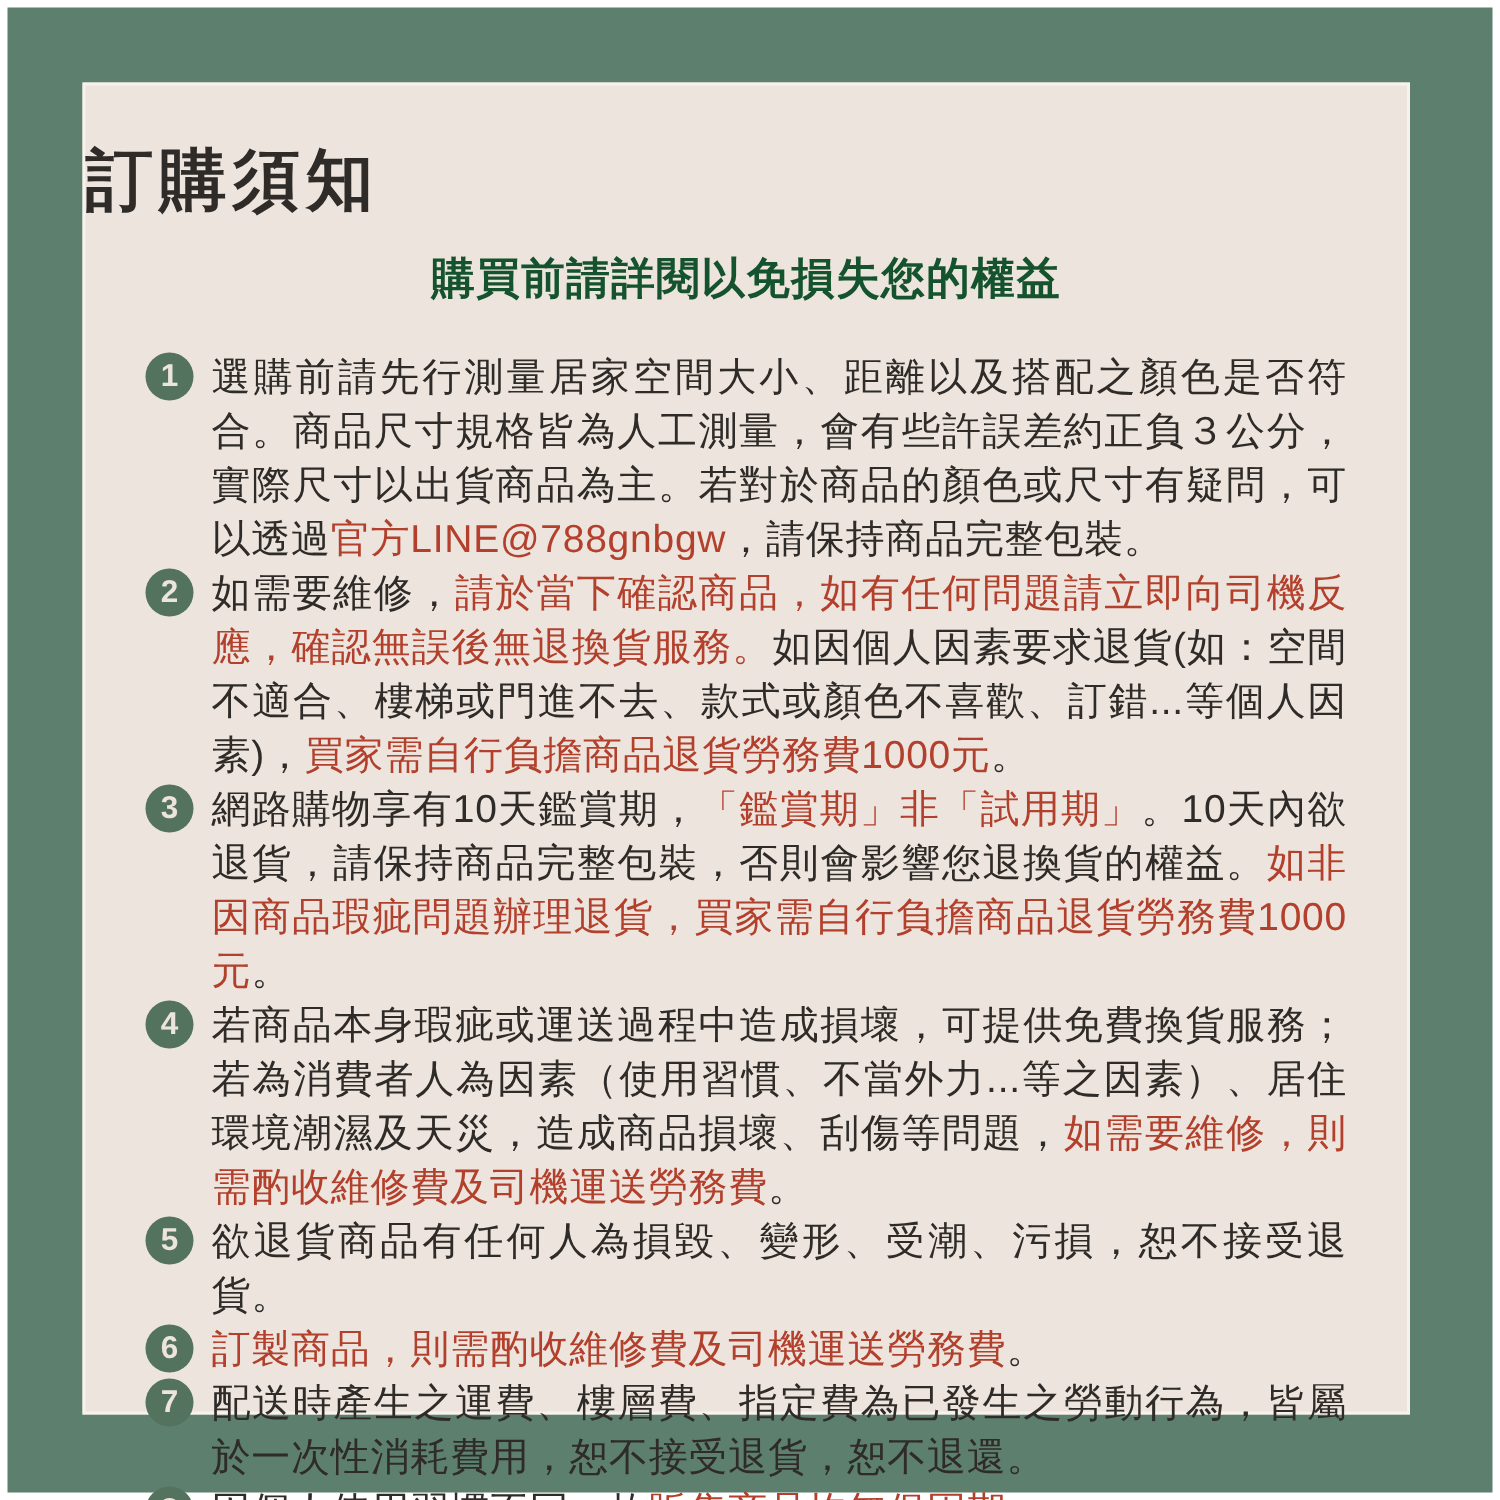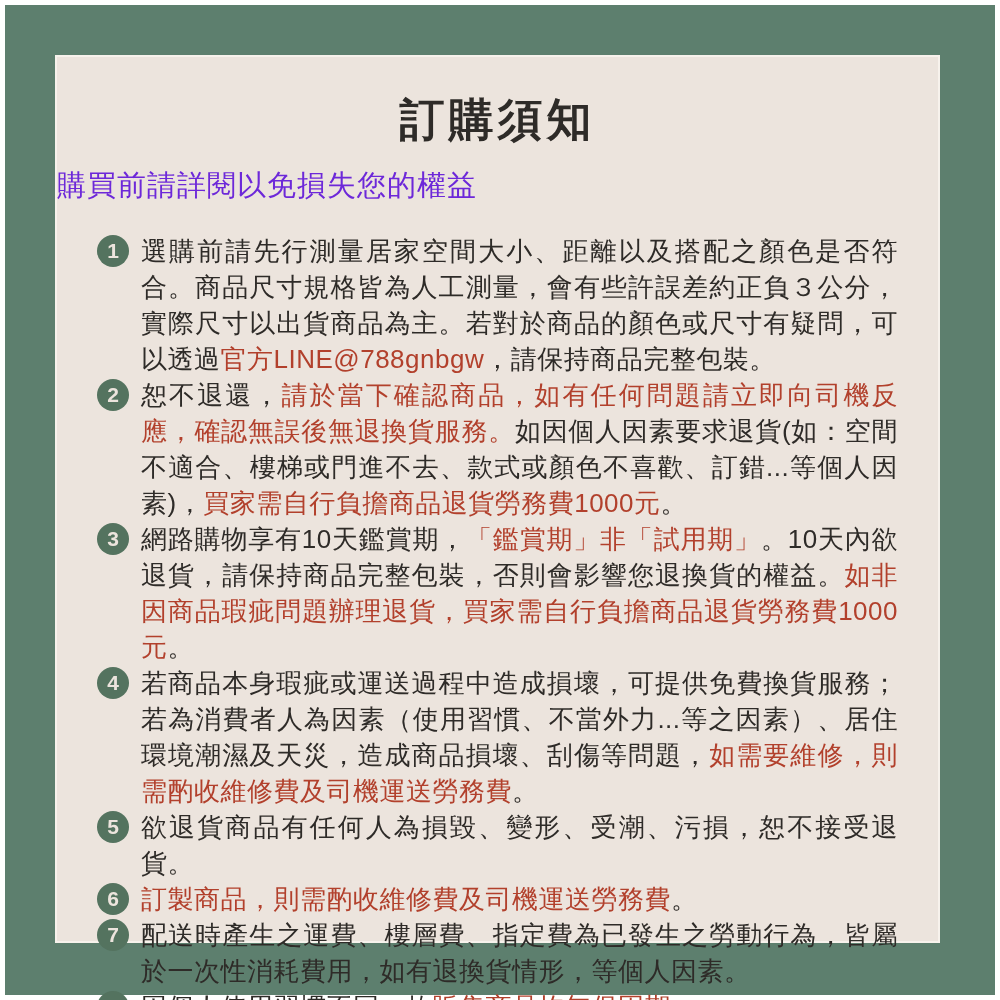--- a/index.html
+++ b/index.html
@@ -15,31 +15,31 @@
     background: #5d7f6e;
   }
   .card {
     position: absolute;
     left: 50px; top: 50px; right: 55px; bottom: 52px;
     background: #ece4dd;
     border: 2px solid #f7f2ec;
     padding: 33px 0 0 0;
   }
   .title {
-    text-align: center;
     font-size: 45px;
     font-weight: 700;
     letter-spacing: 4px;
     color: #2e2b28;
   }
   .subtitle {
+    text-align: center;
     font-size: 29px;
-    font-weight: 400;
+    font-weight: 700;
     letter-spacing: 1px;
-    color: #6d28d9;
+    color: #14532d;
     margin-top: 16px;
   }
   .items {
     list-style: none;
     margin-top: 27px;
     padding: 0 40px 0 40px;
   }
   .item {
     display: flex;
     align-items: flex-start;
@@ -77,41 +77,41 @@
   <div class="card">
     <h1 class="title">訂購須知</h1>
     <h2 class="subtitle">購買前請詳閱以免損失您的權益</h2>
     <ul class="items">
         <li class="item">
           <span class="badge">1</span>
           <p class="item-text"><span class="seg">選購前請先行測量居家空間大小、距離以及搭配之顏色是否符合。商品尺寸規格皆為人工測量，會有些許誤差約正負３公分，實際尺寸以出貨商品為主。若對於商品的顏色或尺寸有疑問，可以透過</span><span class="seg red">官方LINE@788gnbgw</span><span class="seg">，請保持商品完整包裝。</span></p>
         </li>
         <li class="item">
           <span class="badge">2</span>
-          <p class="item-text"><span class="seg">恕不退還，</span><span class="seg red">請於當下確認商品，如有任何問題請立即向司機反應，確認無誤後無退換貨服務。</span><span class="seg">如因個人因素要求退貨(如：空間不適合、樓梯或門進不去、款式或顏色不喜歡、訂錯...等個人因素)，</span><span class="seg red">買家需自行負擔商品退貨勞務費1000元</span><span class="seg">。</span></p>
+          <p class="item-text"><span class="seg">如需要維修，</span><span class="seg red">請於當下確認商品，如有任何問題請立即向司機反應，確認無誤後無退換貨服務。</span><span class="seg">如因個人因素要求退貨(如：空間不適合、樓梯或門進不去、款式或顏色不喜歡、訂錯...等個人因素)，</span><span class="seg red">買家需自行負擔商品退貨勞務費1000元</span><span class="seg">。</span></p>
         </li>
         <li class="item">
           <span class="badge">3</span>
           <p class="item-text"><span class="seg">網路購物享有10天鑑賞期，</span><span class="seg red">「鑑賞期」非「試用期」</span><span class="seg">。10天內欲退貨，請保持商品完整包裝，否則會影響您退換貨的權益。</span><span class="seg red">如非因商品瑕疵問題辦理退貨，買家需自行負擔商品退貨勞務費1000元</span><span class="seg">。</span></p>
         </li>
         <li class="item">
           <span class="badge">4</span>
           <p class="item-text"><span class="seg">若商品本身瑕疵或運送過程中造成損壞，可提供免費換貨服務；若為消費者人為因素（使用習慣、不當外力...等之因素）、居住環境潮濕及天災，造成商品損壞、刮傷等問題，</span><span class="seg red">如需要維修，則需酌收維修費及司機運送勞務費</span><span class="seg">。</span></p>
         </li>
         <li class="item">
           <span class="badge">5</span>
           <p class="item-text"><span class="seg">欲退貨商品有任何人為損毀、變形、受潮、污損，恕不接受退貨。</span></p>
         </li>
         <li class="item">
           <span class="badge">6</span>
           <p class="item-text"><span class="seg red">訂製商品，則需酌收維修費及司機運送勞務費</span><span class="seg">。</span></p>
         </li>
         <li class="item">
           <span class="badge">7</span>
-          <p class="item-text"><span class="seg">配送時產生之運費、樓層費、指定費為已發生之勞動行為，皆屬於一次性消耗費用，如有退換貨情形，等個人因素。</span></p>
+          <p class="item-text"><span class="seg">配送時產生之運費、樓層費、指定費為已發生之勞動行為，皆屬於一次性消耗費用，恕不接受退貨，恕不退還。</span></p>
         </li>
         <li class="item">
           <span class="badge">8</span>
           <p class="item-text"><span class="seg">因個人使用習慣不同，故</span><span class="seg red">販售商品均無保固期</span><span class="seg">。</span></p>
         </li>
       </ul>
   </div>
 </div>
 
 </body></html>

